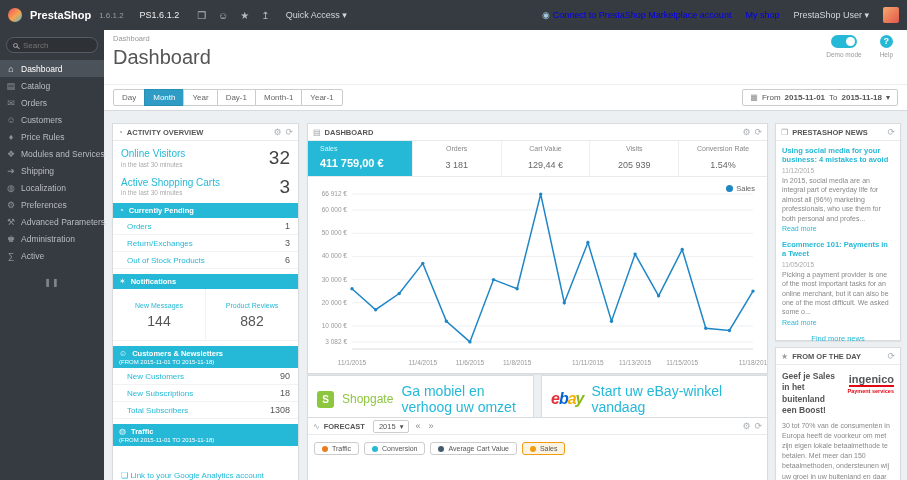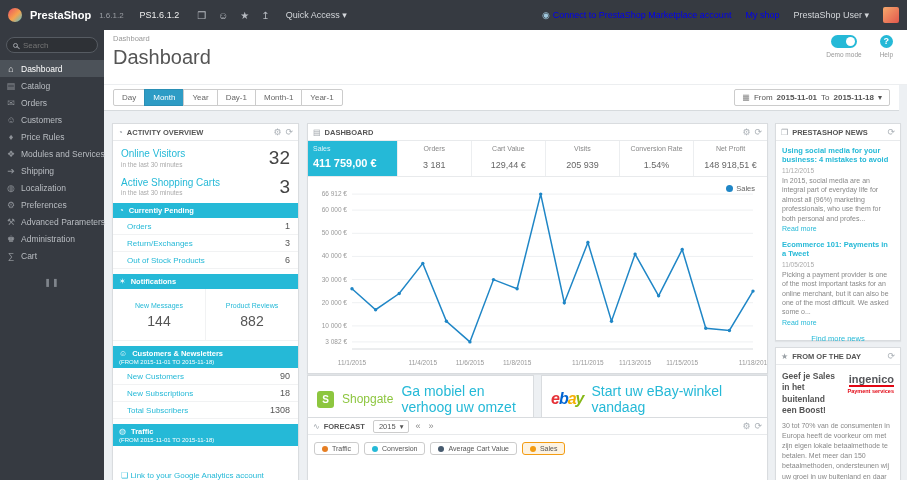--- a/index.html
+++ b/index.html
@@ -32,21 +32,21 @@
 
 .main{position:absolute;left:104px;top:30px;right:0;bottom:0;overflow:hidden}
 .header-strip{position:absolute;top:0;left:0;right:0;height:55px;background:#fff;border-bottom:1px solid #eceef0}
 .crumb{position:absolute;left:9px;top:4px;font-size:7.5px;color:#999}
 .pagetitle{position:absolute;left:9px;top:16px;font-size:20px;font-weight:400;color:#555}
 .tools{position:absolute;right:14px;top:5px;display:flex;gap:18px;text-align:center}
 .tool-label{font-size:6.5px;color:#999;margin-top:3px}
 .toggle{width:26px;height:13px;background:#25b9d7;border-radius:7px;position:relative;margin:0 auto;cursor:pointer}
 .toggle::after{content:"";position:absolute;width:9px;height:9px;background:#fff;border-radius:50%;right:2px;top:2px}
 .help-ic{width:13px;height:13px;border-radius:50%;background:#25b9d7;color:#fff;font-size:9px;font-weight:bold;line-height:13px;margin:0 auto;cursor:pointer}
-.filterbar{position:absolute;top:55px;left:0;right:8px;height:26px;background:#fff;border-bottom:1px solid #d6dadd;display:flex;align-items:center;padding:0 9px}
+.filterbar{position:absolute;top:55px;left:0;right:0;height:26px;background:#fff;border-bottom:1px solid #d6dadd;display:flex;align-items:center;padding:0 9px}
 .btn-group{display:flex}
 .fbtn{border:1px solid #ccc;background:#fff;color:#666;font-size:8px;padding:3px 8px;margin-left:-1px;font-family:inherit;cursor:pointer}
 .fbtn:first-child{border-radius:2px 0 0 2px;margin-left:0}
 .fbtn:last-child{border-radius:0 2px 2px 0}
 .fbtn.active{background:#2e9cc5;border-color:#2a8fb5;color:#fff}
 .daterange{margin-left:auto;border:1px solid #ccc;border-radius:2px;padding:3px 7px;display:flex;gap:4px;align-items:center;font-size:8px;color:#555;background:#fff;cursor:pointer}
 .daterange .cal{color:#888}
 .daterange b{font-weight:bold}
 .content{position:absolute;top:81px;left:0;right:0;bottom:-200px;background:#edf0f3}
 
@@ -71,21 +71,21 @@
 .arow .val{color:#555;font-size:9px}
 .notif{display:flex;text-align:center;border-bottom:1px solid #f1f2f3}
 .notif>div{flex:1;padding:11px 2px;cursor:pointer}
 .notif>div:first-child{border-right:1px solid #f1f2f3}
 .notif a{color:#25b9d7;font-size:7px}
 .notif .nval{font-size:14px;color:#555;margin-top:3px}
 .ga-link{display:block;padding:25px 8px;font-size:8px;color:#25b9d7}
 
 #dashpanel{left:203px;top:12px;width:461px;height:251px}
 .kpis{display:flex;border-bottom:1px solid #e8eaec}
-.kpi{flex:1;padding:4px 5px 6px;text-align:center;border-right:1px solid #eceef0;cursor:pointer}
+.kpi{flex:1;padding:4px 12px 6px;text-align:center;border-right:1px solid #eceef0;cursor:pointer}
 .kpi:last-child{border-right:0}
 .kpi .klabel{font-size:7px;color:#888}
 .kpi .kval{font-size:9px;color:#666;margin-top:8px}
 .kpi.active{background:#25b9d7;flex:1.25;text-align:left}
 .kpi.active .klabel{color:#d8f2f9}
 .kpi.active .kval{color:#fff;font-weight:bold;font-size:11px;margin-top:5px}
 .chartwrap{position:relative}
 .legend{position:absolute;top:7px;right:12px;font-size:7.5px;color:#666;display:flex;align-items:center;gap:3px}
 .ldot{width:7px;height:7px;border-radius:50%}
 
@@ -197,21 +197,21 @@
     <li>
         <span class="nicon">⚒</span>
         <span>Advanced Parameters</span>
       </li>
     <li>
         <span class="nicon">♚</span>
         <span>Administration</span>
       </li>
     <li>
         <span class="nicon">∑</span>
-        <span>Cart</span>
+        <span>Active</span>
       </li>
   </ul>
   <div class="collapse">❚❚</div>
 </aside>
 
 <div class="main">
 
   <div class="header-strip">
     <div class="crumb">Dashboard</div>
     <h1 class="pagetitle">Dashboard</h1>
@@ -357,24 +357,20 @@
           <div class="klabel">Cart Value</div>
           <div class="kval">129,44 €</div>
         </div>
         <div class="kpi">
           <div class="klabel">Visits</div>
           <div class="kval">205 939</div>
         </div>
         <div class="kpi">
           <div class="klabel">Conversion Rate</div>
           <div class="kval">1.54%</div>
-        </div>
-        <div class="kpi">
-          <div class="klabel">Net Profit</div>
-          <div class="kval">148 918,51 €</div>
         </div>
       </div>
       <div class="chartwrap">
         <svg width="459" height="198">
             <line x1="44" x2="445" y1="17.1" y2="17.1" stroke="#eef0f2"></line>
             <text x="39" y="19.1" text-anchor="end" font-size="6.5" fill="#999" font-family="Liberation Sans, sans-serif">66 912 €</text>
             <line x1="44" x2="445" y1="33.1" y2="33.1" stroke="#eef0f2"></line>
             <text x="39" y="35.1" text-anchor="end" font-size="6.5" fill="#999" font-family="Liberation Sans, sans-serif">60 000 €</text>
             <line x1="44" x2="445" y1="56.3" y2="56.3" stroke="#eef0f2"></line>
             <text x="39" y="58.3" text-anchor="end" font-size="6.5" fill="#999" font-family="Liberation Sans, sans-serif">50 000 €</text>

